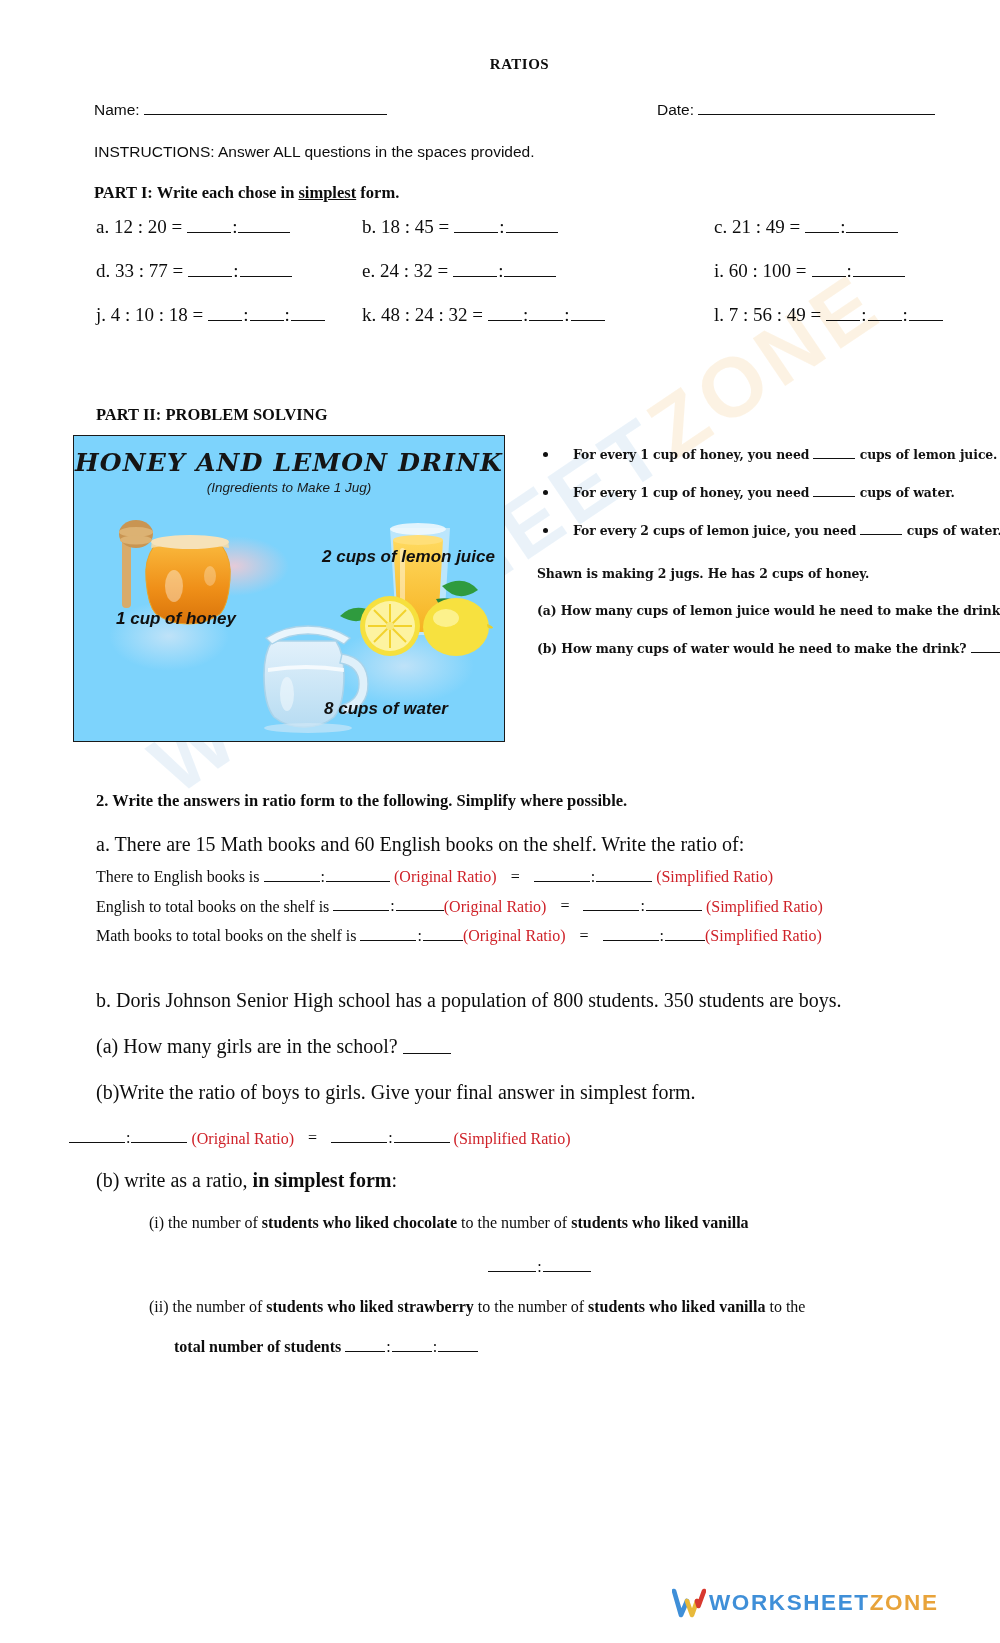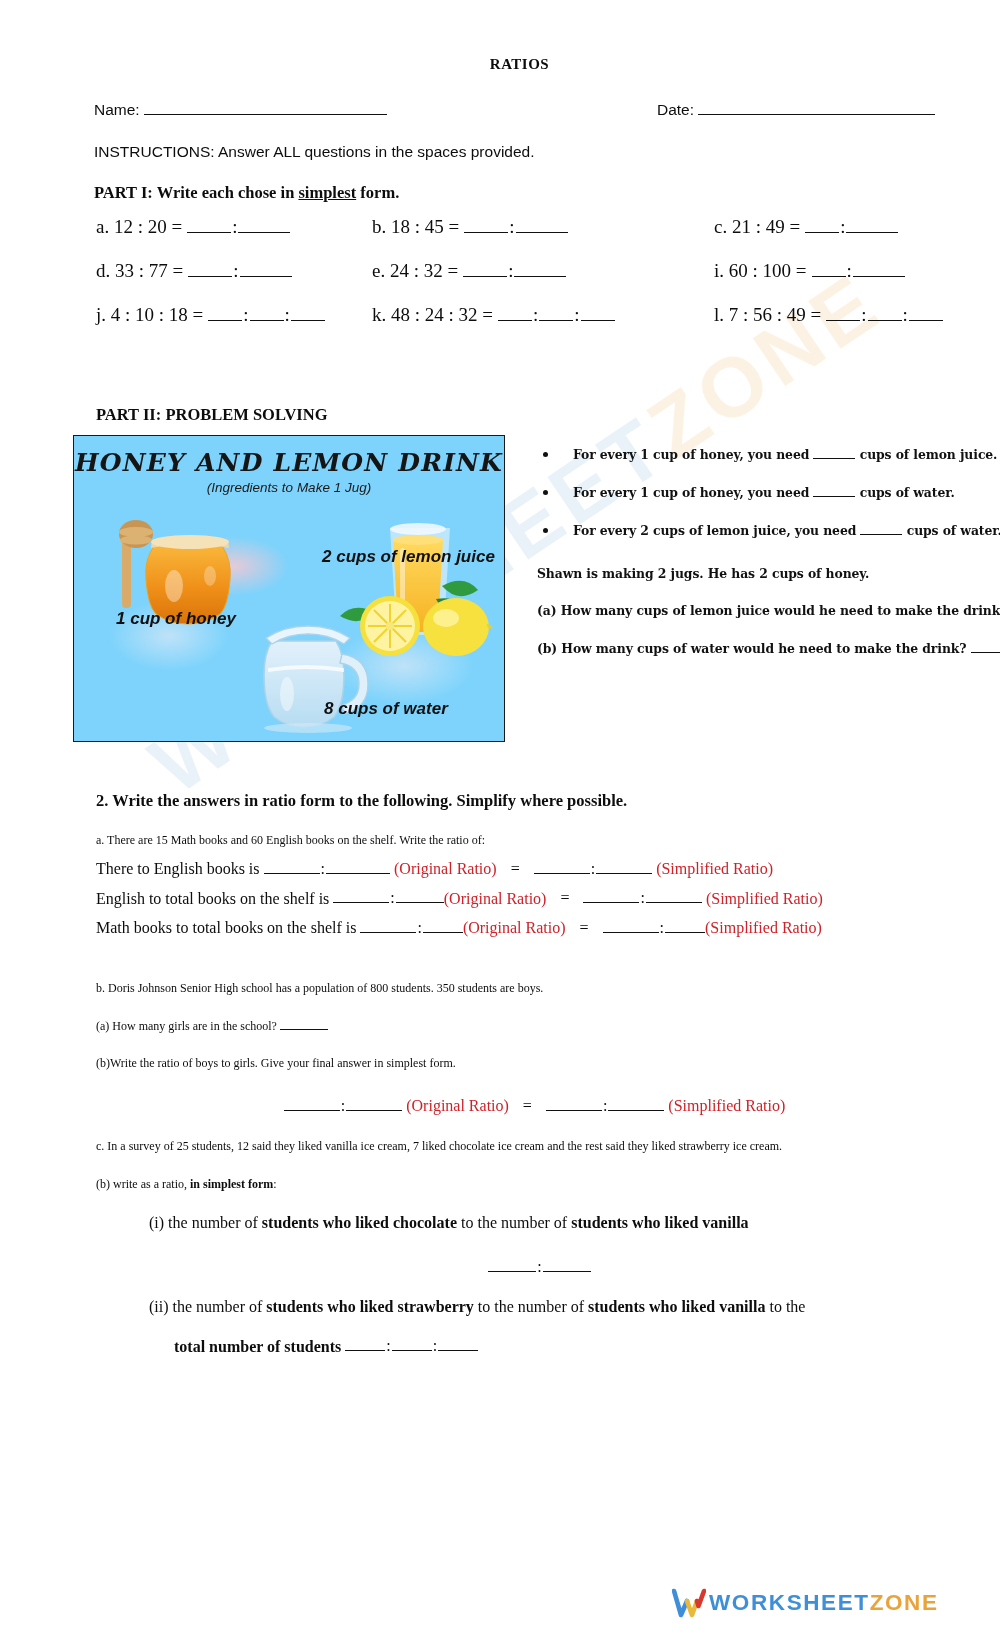--- a/index.html
+++ b/index.html
@@ -93,21 +93,21 @@
   .part-heading u { text-decoration: underline; }
 
   .grid-rows { margin-top: 12px; }
   .qrow {
     position: relative;
     height: 44px;
     font-size: 19px;
   }
   .qcell { position: absolute; top: 0; white-space: nowrap; }
   .c1 { left: 57px; }
-  .c2 { left: 333px; }
+  .c2 { left: 323px; }
   .c3 { left: 675px; }
   .blank { display: inline-block; border-bottom: 1.2px solid #111; height: 0.92em; vertical-align: baseline; }
   .b-sm { width: 34px; }
   .b-md { width: 44px; }
   .b-lg { width: 52px; }
   .colon { display: inline-block; padding: 0 1px; }
   .gap { display: inline-block; width: 5px; }
 
   
   .part2-heading {
@@ -194,38 +194,37 @@
   .bb-2 { width: 38px; }
 
   
   .sec1-title {
     margin: 36px 0 0 57px;
     font-weight: bold;
     font-size: 16.5px;
   }
   .para {
     margin: 22px 0 0 57px;
-    font-size: 12px;
+    font-size: 20px;
   }
   .ratio-line {
     margin: 10px 0 0 57px;
     font-size: 16px;
     white-space: nowrap;
   }
   .red { color: #cf2128; }
   .eq { display: inline-block; padding: 0 10px; }
   .bl { display: inline-block; border-bottom: 1.2px solid #111; height: 0.92em; vertical-align: baseline; }
   .w40 { width: 40px; }
   .w48 { width: 48px; }
   .w56 { width: 56px; }
   .w64 { width: 64px; }
 
   .centered-ratio {
     margin: 24px 0 0 0;
-    text-align: center;
     font-size: 16px;
     padding-left: 30px;
   }
 
   .sub-q {
     margin: 22px 0 0 110px;
     font-size: 16px;
   }
   .sub-q b { font-weight: bold; }
   .center-blank {
@@ -451,21 +450,20 @@
     <div class="para">(b)Write the ratio of boys to girls. Give your final answer in simplest form.</div>
 
     <div class="centered-ratio">
       <span class="bl w56"></span><span class="colon">:</span><span class="bl w56"></span>
       <span class="red">(Original Ratio)</span>
       <span class="eq">=</span>
       <span class="bl w56"></span><span class="colon">:</span><span class="bl w56"></span>
       <span class="red">(Simplified Ratio)</span>
     </div>
 
-    <div class="para" style="margin-top:22px; margin-right:55px; line-height:1.5">c. In a survey of 25 students, 12 said they liked vanilla ice cream, 7 liked chocolate ice cream and the rest said they liked strawberry ice cream.</div>
 
 
     <div class="para"><span>(b) write as a ratio, </span><b>in simplest form</b><span>:</span></div>
 
     <div class="sub-q"><span>(i) the number of </span><b>students who liked chocolate</b><span> to the number of </span><b>students who liked vanilla</b></div>
 
     <div class="center-blank">
       <span class="bl w48"></span><span class="colon">:</span><span class="bl w48"></span>
     </div>
 

